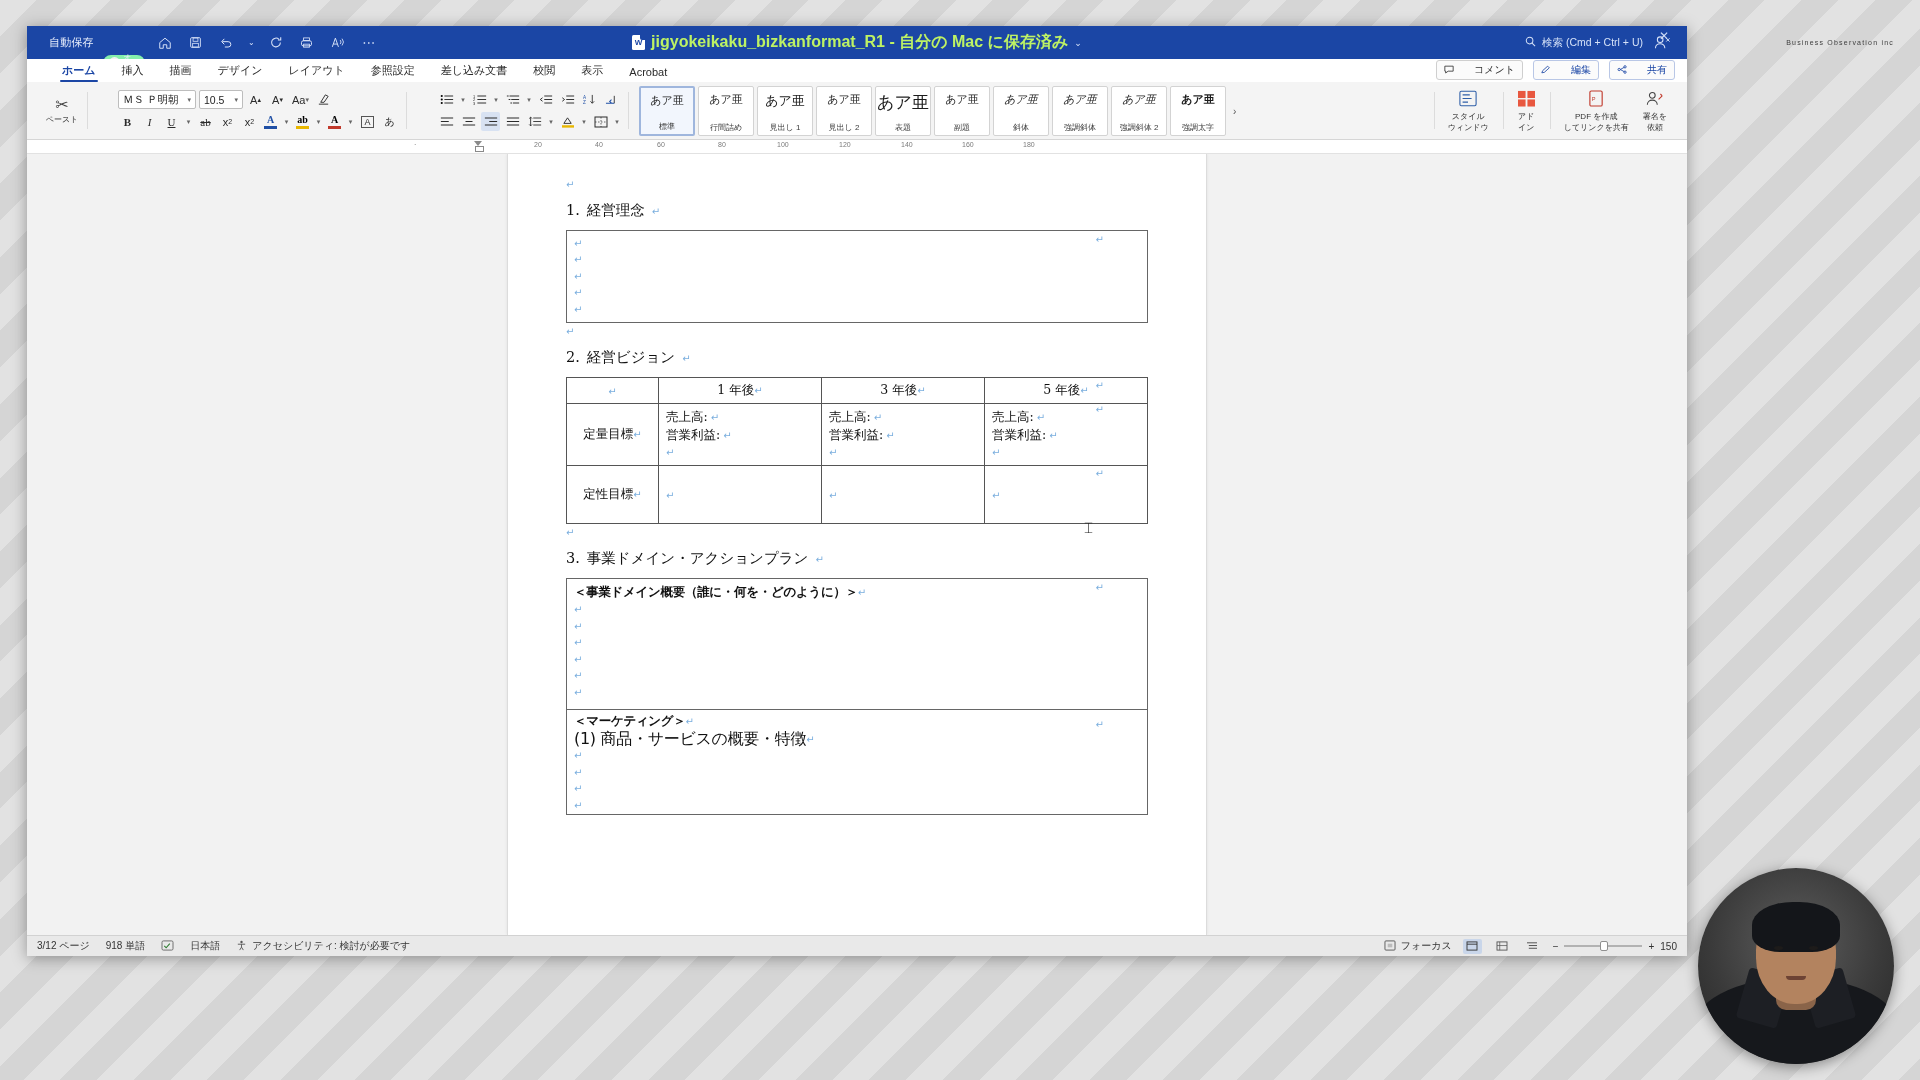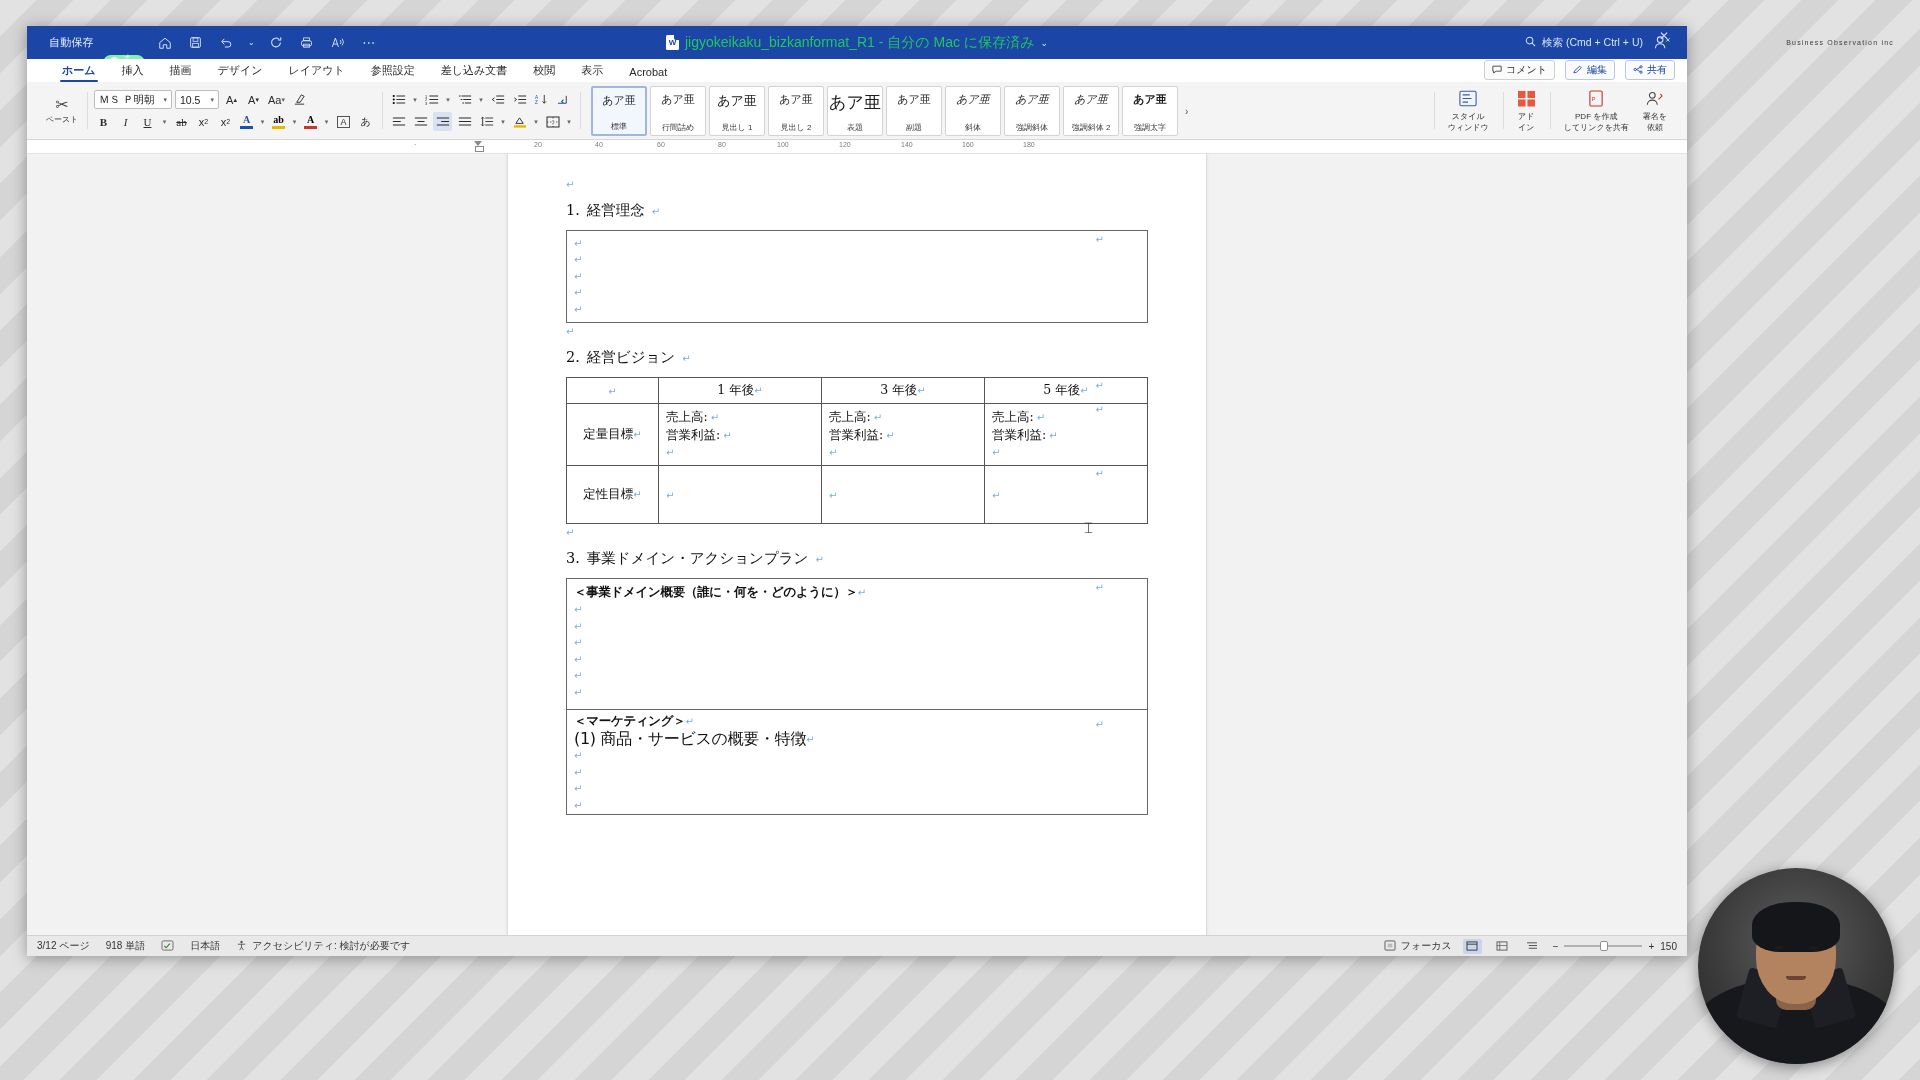--- a/index.html
+++ b/index.html
@@ -50,21 +50,21 @@
   .tb-icon {
     width: 22px; height: 22px; display: flex; align-items: center; justify-content: center;
     color: #dbe5fa; font-size: 13px;
   }
   .tb-icon svg { display: block; }
   .tb-center {
     position: absolute; left: 0; right: 0; top: 0; bottom: 0;
     display: flex; align-items: center; justify-content: center;
     gap: 6px; pointer-events: none;
   }
-  .tb-title { font-size: 14px; font-weight: normal; color: #22c55e; }
+  .tb-title { font-size: 16px; font-weight: bold; color: #bef264; }
   .tb-chevron { font-size: 9px; color: #dce6fa; }
   .word-doc-icon {
     width: 13px; height: 15px; background: #fff; border-radius: 1.5px;
     display: inline-flex; align-items: center; justify-content: center;
     font-size: 8px; color: #1b46a5; font-weight: bold;
     position: relative;
   }
   .word-doc-icon:after{
     content:""; position:absolute; right:0; top:0; width:5px; height:5px;
     background:#1b46a5; border-bottom-left-radius:2px;
@@ -94,21 +94,21 @@
   .rtab.active { color: #1b46a5; font-weight: bold; }
   .rtab.active:after {
     content: ""; position: absolute; left: 11px; right: 11px; bottom: 0;
     height: 2px; background: #1b46a5; border-radius: 1px;
   }
   .tabs-right {
     position: absolute; right: 12px; bottom: 2px;
     display: flex; align-items: center; gap: 10px;
   }
   .tr-btn {
-    font-size: 10px; color: #333; display: flex; align-items: center; gap: 4px;
+    font-size: 10px; color: #333; display: flex; align-items: center; gap: 20px;
     border: 1px solid #cfcfcf; border-radius: 3px; padding: 2px 7px; background: #fbfbfb;
   }
   .tr-btn.primary { color: #1b46a5; border-color: #b9c7e6; text-align: center; }
   
   .ribbon {
     height: 58px; background: #f4f4f4; border-bottom: 1px solid #d6d6d6;
     display: flex; align-items: stretch; flex: none;
     padding: 2px 6px 2px 10px; gap: 0;
     position: relative; overflow: hidden;
   }
@@ -116,21 +116,21 @@
   .rgroup + .rgroup:before {
     content: ""; position: absolute; left: 0; top: 8px; bottom: 8px; width: 1px; background: #dcdcdc;
   }
   .paste-btn {
     display: flex; flex-direction: column; align-items: center; justify-content: center;
     width: 36px; gap: 1px; color: #333;
   }
   .paste-icon { font-size: 16px; line-height: 1; color: #444; }
   .paste-label { font-size: 8px; }
   .font-rows { display: flex; flex-direction: column; gap: 3px; }
-  .frow { display: flex; align-items: center; gap: 3px; }
+  .frow { display: flex; align-items: center; gap: 3px; margin-left: 24px; }
   .combo {
     border: 1px solid #bdbdbd; background: #fff; border-radius: 2px;
     height: 19px; display: flex; align-items: center; padding: 0 4px;
     font-size: 10.5px; color: #222; gap: 5px;
   }
   .combo.fontname { width: 78px; justify-content: space-between; }
   .combo.fontsize { width: 44px; justify-content: space-between; }
   .cb-arrow { font-size: 7px; color: #666; }
   .ibtn {
     min-width: 19px; height: 19px; display: flex; align-items: center; justify-content: center;

